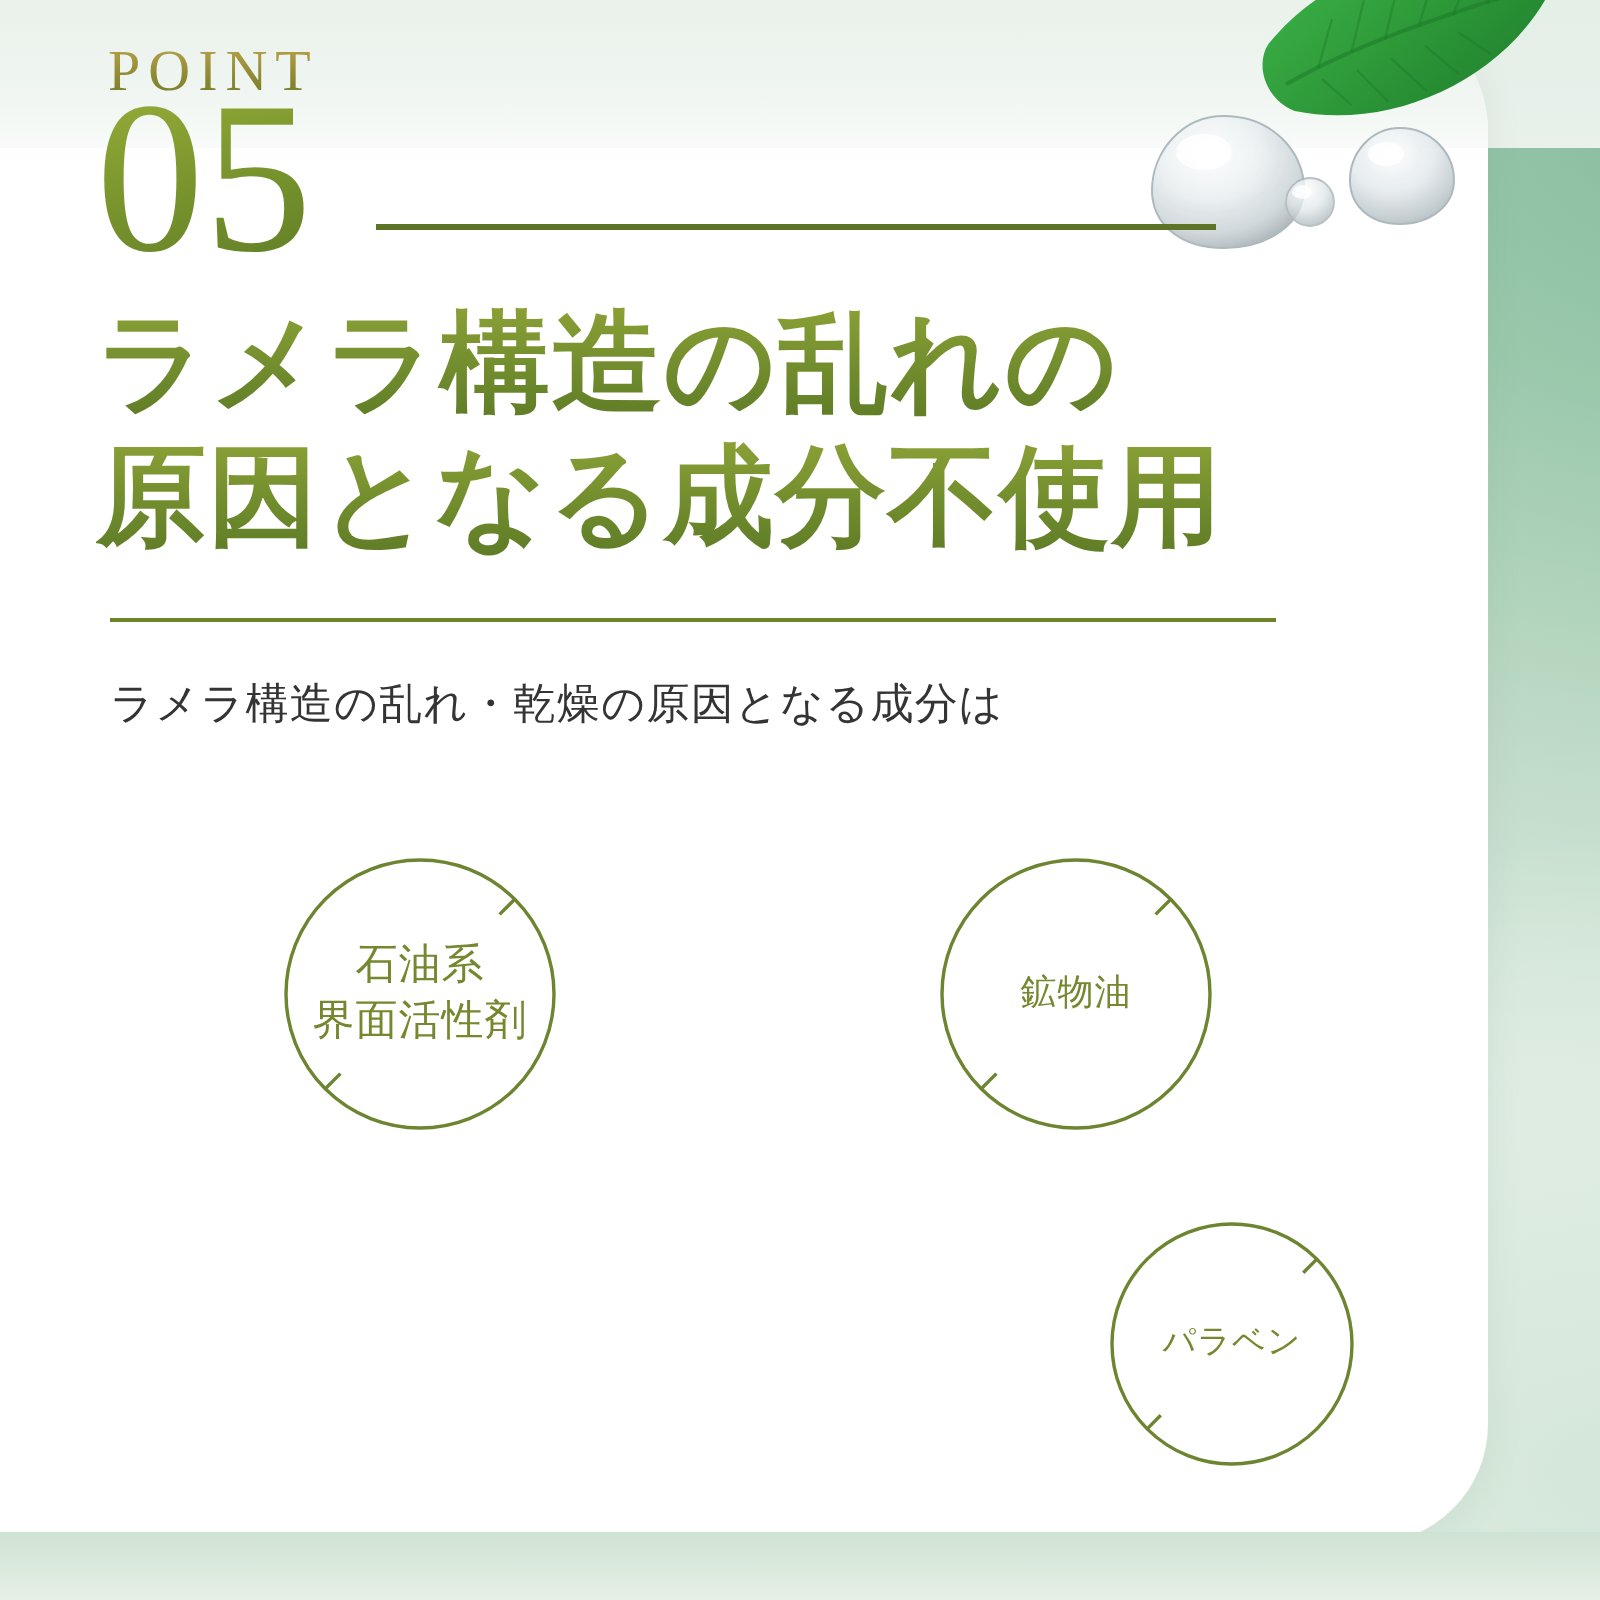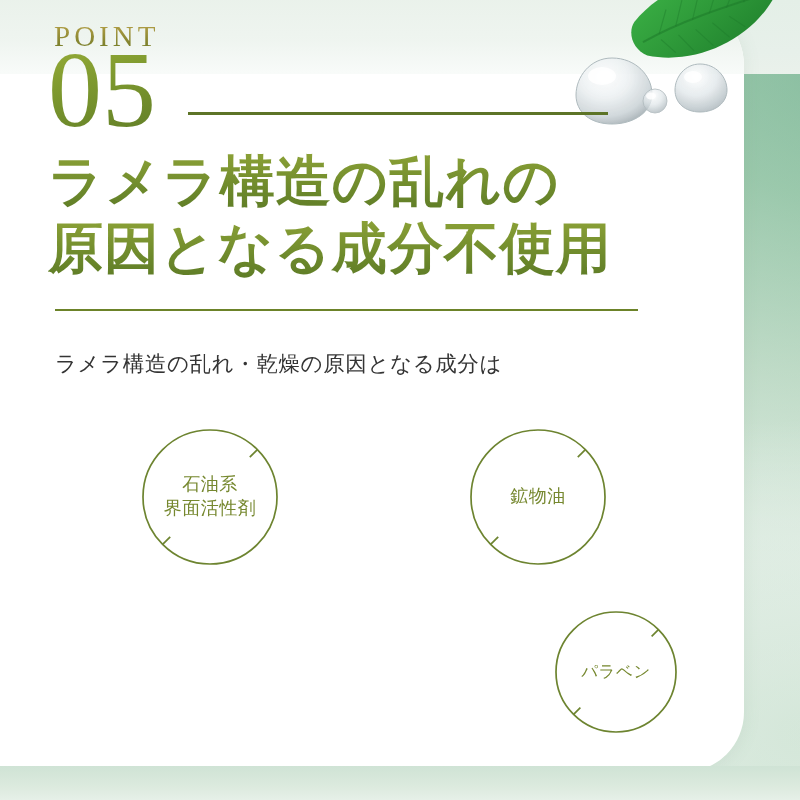--- a/index.html
+++ b/index.html
@@ -72,21 +72,21 @@
     background:linear-gradient(180deg,#8fa438 0%, #6e8a2c 60%, #5c7a26 100%);
     -webkit-background-clip:text;background-clip:text;color:transparent;}
 
   .rule-mid{position:absolute;left:55px;top:309px;width:583px;height:2px;background:#6c8329;}
 
   
   .body-copy{
     position:absolute;left:55px;top:334px;width:600px;
     font-size:21.5px;line-height:1.72;color:#343434;letter-spacing:.6px;
   }
-  .body-copy .ln{display:block;white-space:nowrap;margin-top:12px;}
+  .body-copy .ln{display:block;white-space:nowrap;}
 
   
   .badges{position:absolute;left:0;top:0;width:800px;height:800px;}
   .badge{position:absolute;}
   .badge-label{
     position:absolute;left:0;top:0;width:100%;height:100%;
     display:flex;flex-direction:column;align-items:center;justify-content:center;
     color:#76882f;letter-spacing:.5px;text-align:center;
     line-height:1.32;
   }
@@ -181,21 +181,21 @@
     <span class="ln">ラメラ構造の乱れ・乾燥の原因となる成分は</span>
   </div>
 
   <div class="badges" id="badges">
       <div class="badge" style="left: 139px; top: 426px; width: 142px; height: 142px;">
         <svg width="142" height="142" viewBox="0 0 142 142" style="position: absolute; left: 0px; top: 0px;">
           <circle cx="71" cy="71" r="67" fill="none" stroke="#6d8430" stroke-width="1.7"></circle>
           <line x1="23.62384566050131" y1="118.3761543394987" x2="31.204030354821104" y2="110.7959696451789" stroke="#6d8430" stroke-width="1.7"></line>
           <line x1="110.7959696451789" y1="31.2040303548211" x2="118.3761543394987" y2="23.623845660501303" stroke="#6d8430" stroke-width="1.7"></line>
         </svg>
-        <div class="badge-label" style="font-size: 18px;">
+        <div class="badge-label" style="font-size: 21px;">
           <span>石油系</span>
           <span>界面活性剤</span>
         </div>
       </div>
       <div class="badge" style="left: 467px; top: 426px; width: 142px; height: 142px;">
         <svg width="142" height="142" viewBox="0 0 142 142" style="position: absolute; left: 0px; top: 0px;">
           <circle cx="71" cy="71" r="67" fill="none" stroke="#6d8430" stroke-width="1.7"></circle>
           <line x1="23.62384566050131" y1="118.3761543394987" x2="31.204030354821104" y2="110.7959696451789" stroke="#6d8430" stroke-width="1.7"></line>
           <line x1="110.7959696451789" y1="31.2040303548211" x2="118.3761543394987" y2="23.623845660501303" stroke="#6d8430" stroke-width="1.7"></line>
         </svg>

